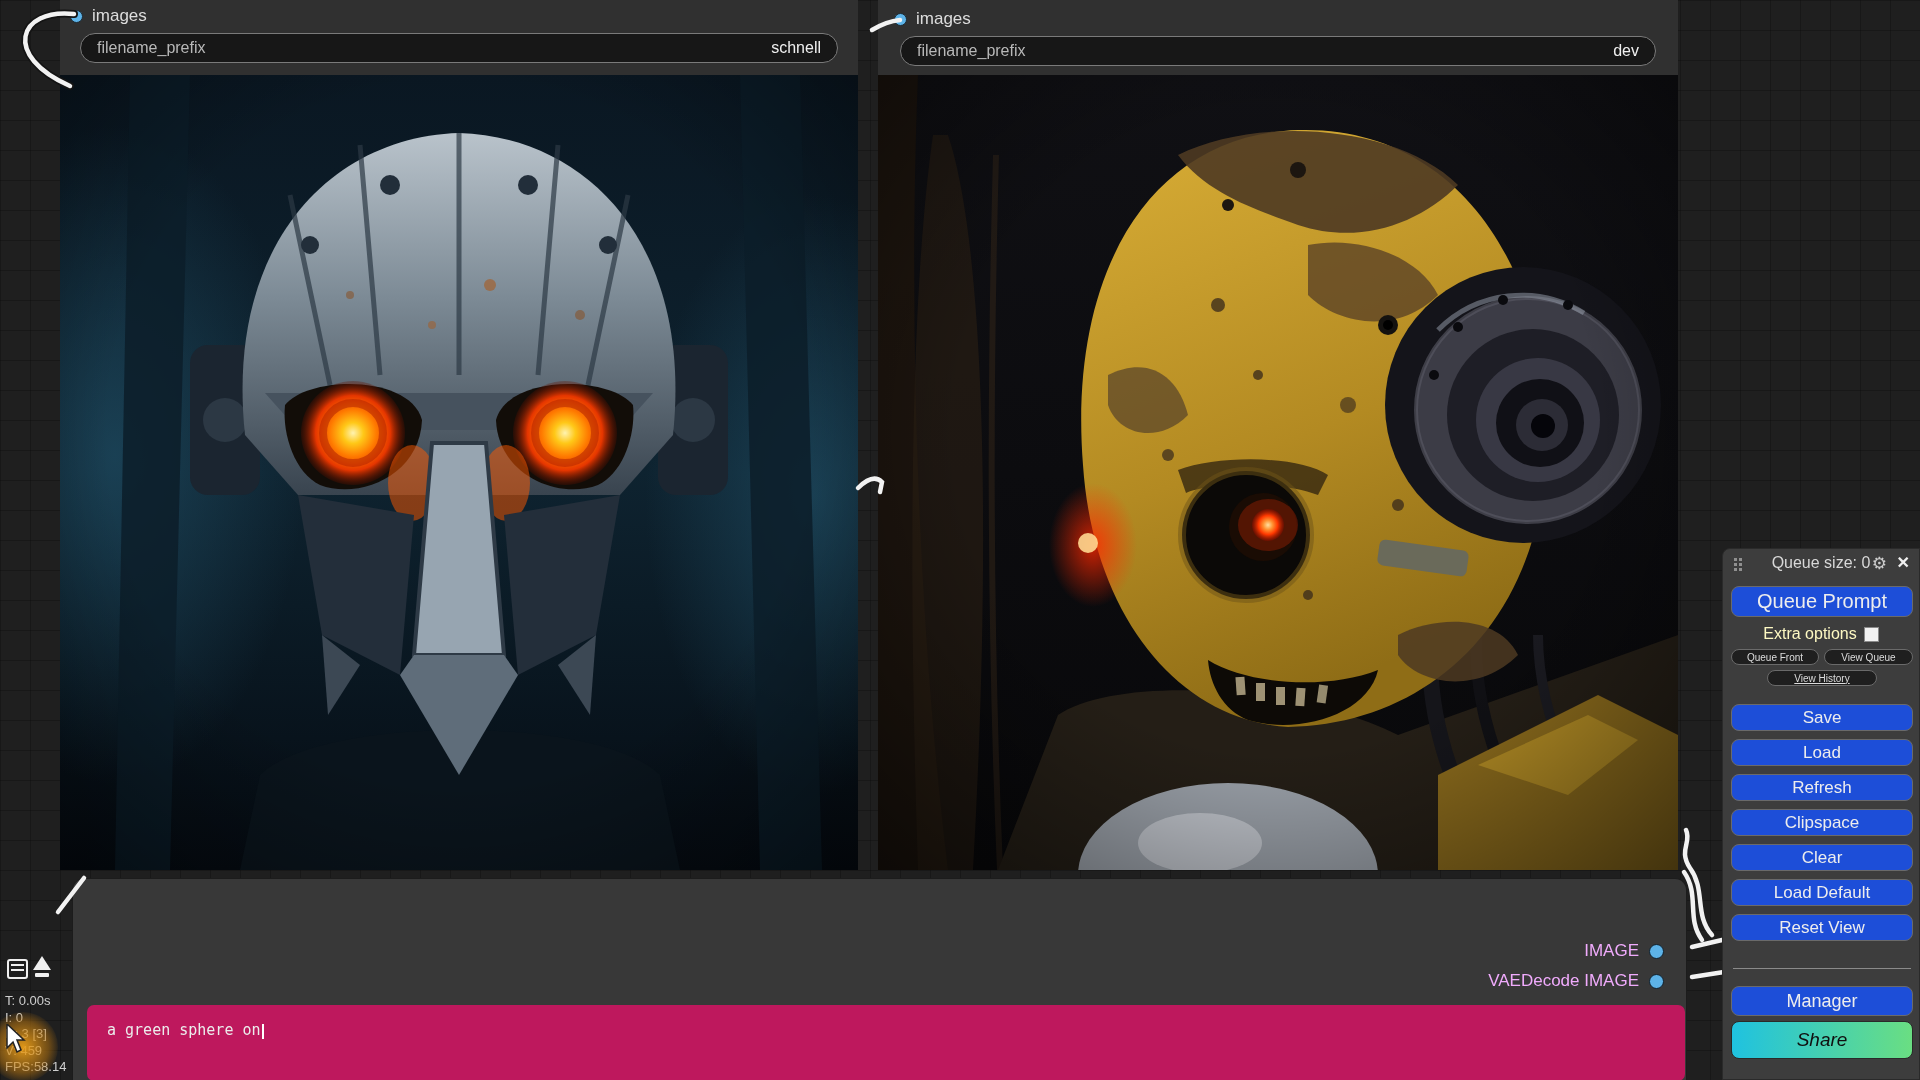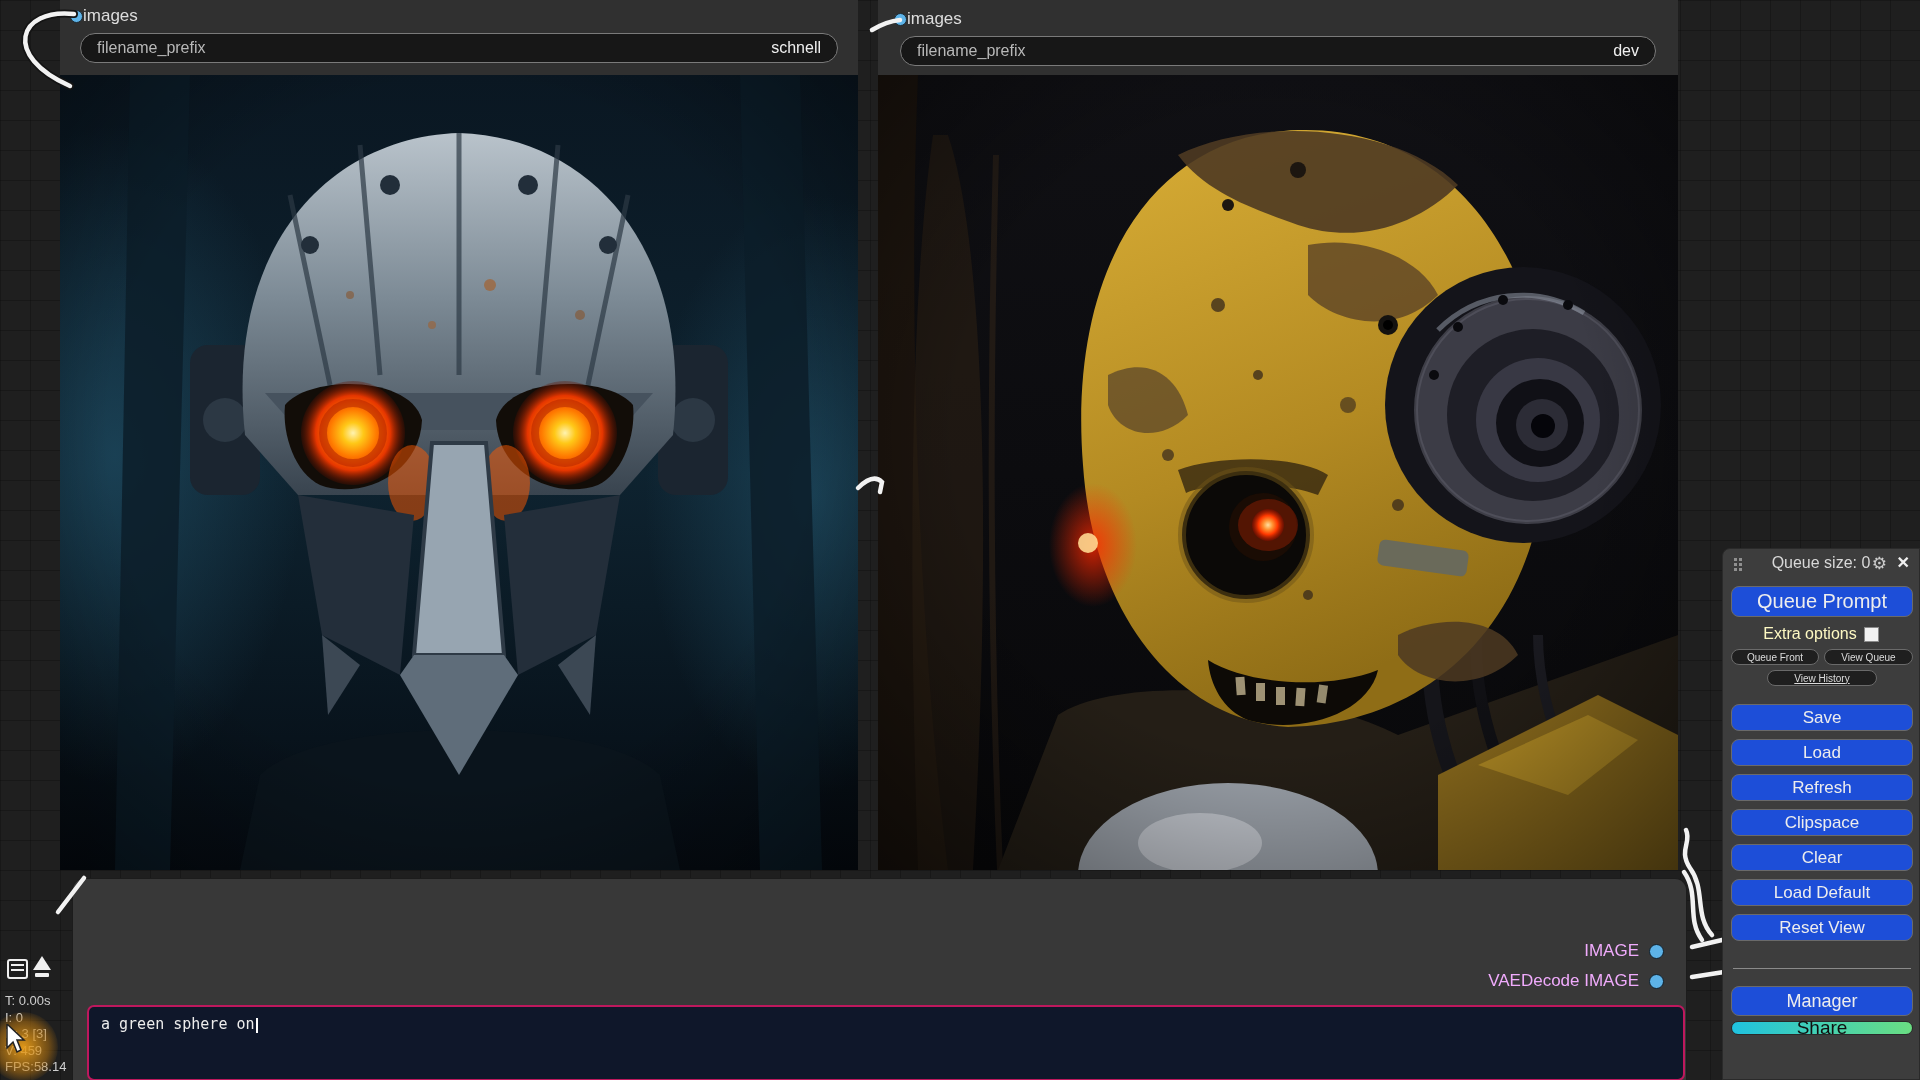--- a/index.html
+++ b/index.html
@@ -4,21 +4,21 @@
 <style>
   html,body{margin:0;padding:0;width:1920px;height:1080px;overflow:hidden;
     background:#1e1e1e;font-family:"Liberation Sans",sans-serif;}
   .canvas{position:absolute;inset:0;width:1920px;height:1080px;
     background-color:#1f1f1f;
     background-image:linear-gradient(rgba(0,0,0,.22) 1px,transparent 1px),
                      linear-gradient(90deg,rgba(0,0,0,.22) 1px,transparent 1px);
     background-size:30px 30px;}
   
   .node{position:absolute;background:#303030;z-index:10;}
-  .slot-row{position:absolute;top:6px;left:10px;display:flex;align-items:center;}
+  .slot-row{position:absolute;top:6px;left:10px;display:flex;align-items:center;gap:9px;}
   .slot-dot{width:11px;height:11px;border-radius:50%;background:#5db3e8;border:1px solid #1c2a34;}
   .slot-label{color:#ddd;font-size:17px;}
   .widget-pill{position:absolute;top:33px;height:30px;background:#171717;border:1px solid #7a7a7a;
     border-radius:15px;display:flex;align-items:center;justify-content:space-between;
     padding:0 16px;box-sizing:border-box;}
   .widget-name{color:#b8b8b8;font-size:16px;}
   .widget-value{color:#f0f0f0;font-size:16px;}
   .img-area{position:absolute;left:0;top:75px;width:100%;height:795px;overflow:hidden;background:#000;}
   .img-area svg{display:block;width:100%;height:100%;}
   
@@ -26,22 +26,22 @@
     border:1px solid #1c1c1c;border-bottom:none;border-radius:12px 12px 0 0;z-index:10;box-sizing:border-box;}
   .bignode-header{position:absolute;left:0;top:0;width:100%;height:50px;
     border-bottom:1px solid #2c2c2c;border-radius:12px 12px 0 0;}
   .dots-grid{position:absolute;left:22px;top:17px;width:17px;height:17px;
     background-image:radial-gradient(#9a9a9a 1.7px,transparent 1.9px);
     background-size:6px 6px;background-position:0 0;}
   .bignode-title{position:absolute;left:50px;top:13px;color:#fafafa;font-size:19px;font-weight:bold;}
   .out-row{position:absolute;right:22px;display:flex;align-items:center;gap:10px;}
   .out-label{color:#f0abfc;font-size:17px;}
   .out-dot{width:13px;height:13px;border-radius:50%;background:#5db3e8;border:1px solid #10202c;}
-  .prompt-box{position:absolute;left:14px;top:126px;width:1598px;height:76px;background:#0f172a;
-    border:2px solid #be185d;border-radius:7px;box-sizing:border-box;padding:8px 12px;
+  .prompt-box{position:absolute;left:14px;top:126px;width:1598px;height:76px;background:#be185d;
+    border:8px solid #be185d;border-radius:7px;box-sizing:border-box;padding:8px 12px;
     font-family:"DejaVu Sans Mono",monospace;font-size:15px;color:#ececec;}
   .caret{display:inline-block;width:2px;height:15px;background:#fff;vertical-align:text-bottom;margin-left:1px;}
   
   .wires{position:absolute;inset:0;z-index:40;pointer-events:none;}
   .wire-under{fill:none;stroke:#141414;stroke-width:8;stroke-linecap:round;}
   .wire{fill:none;stroke:#f2f2f2;stroke-width:4.5;stroke-linecap:round;}
   
   .menu{position:absolute;left:1722px;top:548px;width:198px;height:532px;background:#3d3d3d;
     border:1px solid #2a2a2a;border-radius:8px 0 0 0;z-index:60;box-sizing:border-box;}
   .menu-header{position:absolute;left:0;top:4px;width:100%;height:22px;}
@@ -54,22 +54,22 @@
     color:#ededed;display:flex;align-items:center;justify-content:center;box-sizing:border-box;cursor:pointer;}
   .queue-prompt{top:37px;height:31px;font-size:20px;}
   .extra-row{position:absolute;left:0;top:76px;width:100%;display:flex;align-items:center;justify-content:center;gap:7px;}
   .extra-label{color:#fef9c3;font-size:16px;}
   .checkbox{width:13px;height:13px;background:#f2f2f2;border:1px solid #8a8a8a;}
   .btn-small{position:absolute;background:#1f1f1f;border:1px solid #6a6a6a;border-radius:8px;color:#dcdcdc;
     font-size:10px;display:flex;align-items:center;justify-content:center;box-sizing:border-box;cursor:pointer;}
   .action-btn{height:27px;font-size:17px;}
   .divider{position:absolute;left:10px;top:419px;width:178px;border-top:1px solid #8a8a8a;}
   .manager-btn{top:437px;height:30px;font-size:18px;text-align:center;}
-  .share-btn{top:472px;height:14px;font-size:19px;color:#101010;border:1px solid #2a2a2a;
-    background:linear-gradient(90deg,#1fc2e0,#6ade82);}
+  .share-btn{top:472px;height:38px;font-size:19px;color:#101010;border:1px solid #2a2a2a;
+    background:linear-gradient(90deg,#1fc2e0,#6ade82);font-style:italic;}
   
   .hud{position:absolute;z-index:70;}
   .list-icon{left:7px;top:959px;width:17px;height:16px;border:2px solid #f0f0f0;border-radius:3px;}
   .list-icon i{display:block;height:2px;background:#f0f0f0;margin:3px 2px 0 2px;}
   .eject-icon{left:33px;top:956px;width:0;height:0;}
   .eject-icon .tri{width:0;height:0;border-left:9px solid transparent;border-right:9px solid transparent;
     border-bottom:14px solid #f0f0f0;}
   .eject-icon .bar{width:14px;height:4px;background:#f0f0f0;margin:3px 0 0 2px;border-radius:1px;}
   .stats{left:5px;top:993px;color:#cfcfcf;font-size:13px;line-height:16.5px;white-space:pre;}
   .glow{position:absolute;left:-12px;top:1012px;width:70px;height:70px;border-radius:50%;z-index:80;

